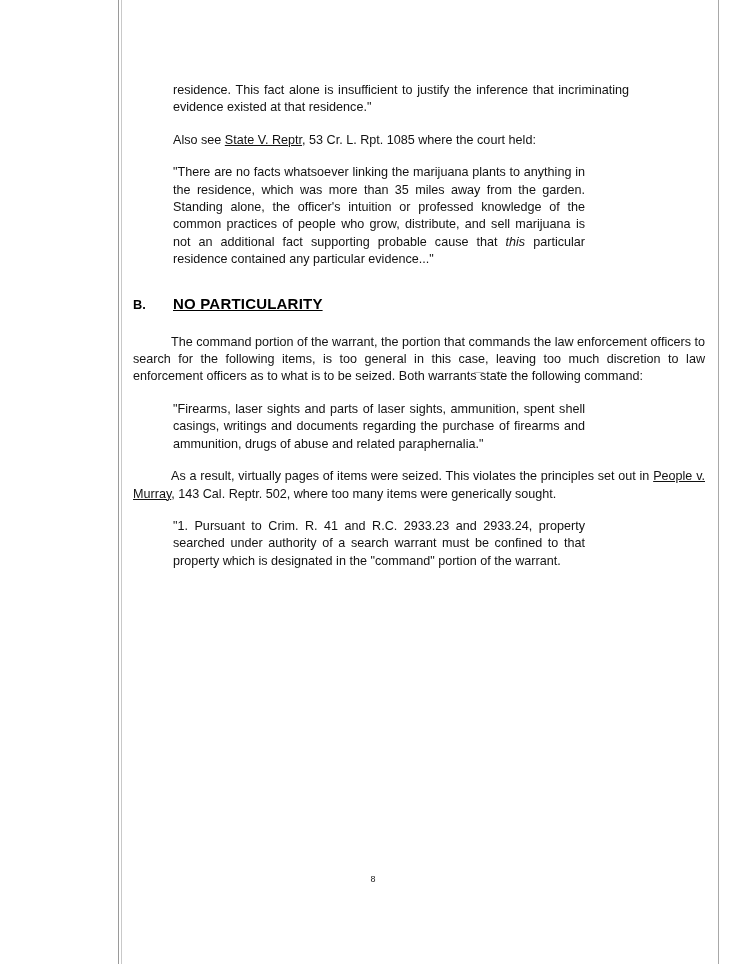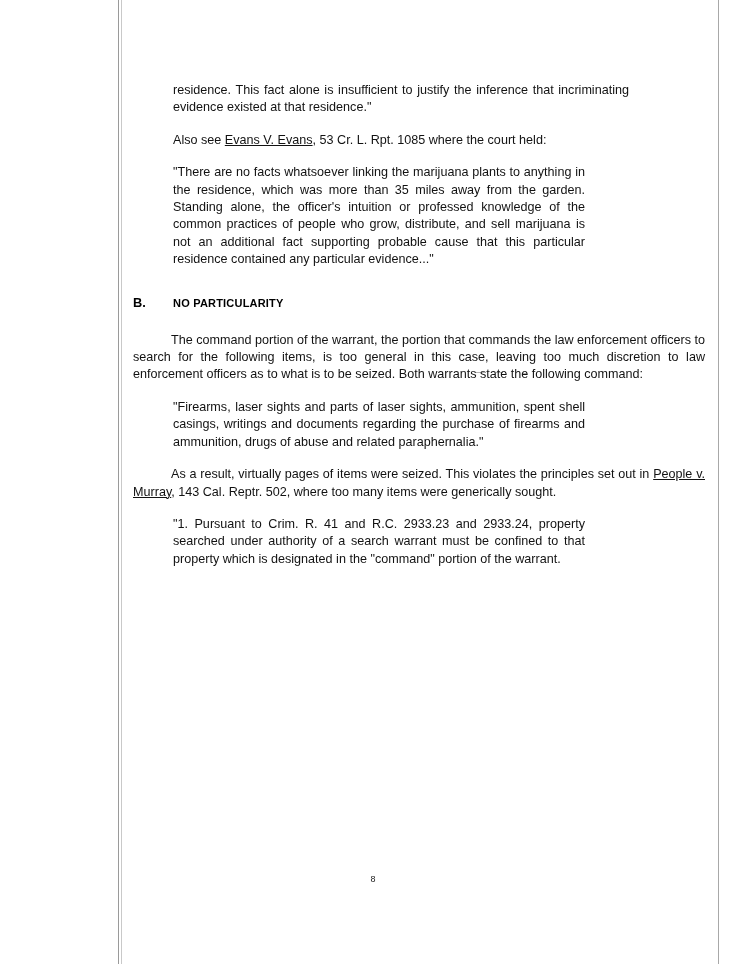--- a/index.html
+++ b/index.html
@@ -52,38 +52,39 @@
     margin-left: 40px;
     margin-right: 76px;
   }
   .quote.narrow {
     margin-right: 120px;
   }
   .indent-first { text-indent: 38px; }
 
   .u { text-decoration: underline; }
   .b { font-weight: bold; }
-  .i { }
+  .i { font-style: italic; }
 
   
   .section-head {
     display: flex;
     align-items: baseline;
     margin-top: 26px;
     margin-bottom: 22px;
   }
   .section-head .letter {
     width: 40px;
     font-size: 12.8px;
     font-weight: bold;
     flex: 0 0 40px;
   }
   .section-head .title {
-    font-size: 11px;
+    font-size: 15px;
     font-weight: bold;
+    text-decoration: underline;
     letter-spacing: 0.2px;
   }
 
   .speck {
     position: absolute;
     background: #b5b5b5;
   }
   #speck1 { left: 474px; top: 372px; width: 10px; height: 1px; }
   #speck2 { left: 496px; top: 372px; width: 7px;  height: 1px; }
   #speck3 { left: 523px; top: 373px; width: 4px;  height: 1px; }
@@ -111,21 +112,21 @@
 
   <div class="speck" id="speck1"></div>
   <div class="speck" id="speck2"></div>
   <div class="speck" id="speck3"></div>
 
   <div id="content">
 
     <p class="quote block">residence.  This fact alone is insufficient to justify the inference that incriminating evidence existed at that residence."</p>
 
     <p class="quote block">
-      <span>Also see </span><span class="u">Evans V. Evans</span><span>, 53 Cr. L. Rpt. 1085 where the court held:</span>
+      <span>Also see </span><span class="u">State V. Reptr</span><span>, 53 Cr. L. Rpt. 1085 where the court held:</span>
     </p>
 
     <p class="quote narrow block">
       <span>"There are no facts whatsoever linking the marijuana plants to anything in the residence, which was more than 35 miles away from the garden.   Standing alone, the officer's intuition or professed knowledge of the common practices of people who grow, distribute, and sell marijuana is not an additional fact supporting probable cause that </span><span class="i">this</span><span> particular residence contained any particular evidence..."</span>
     </p>
 
 
     <div class="section-head">
       <span class="letter">B.</span>
       <span class="title">NO PARTICULARITY</span>

